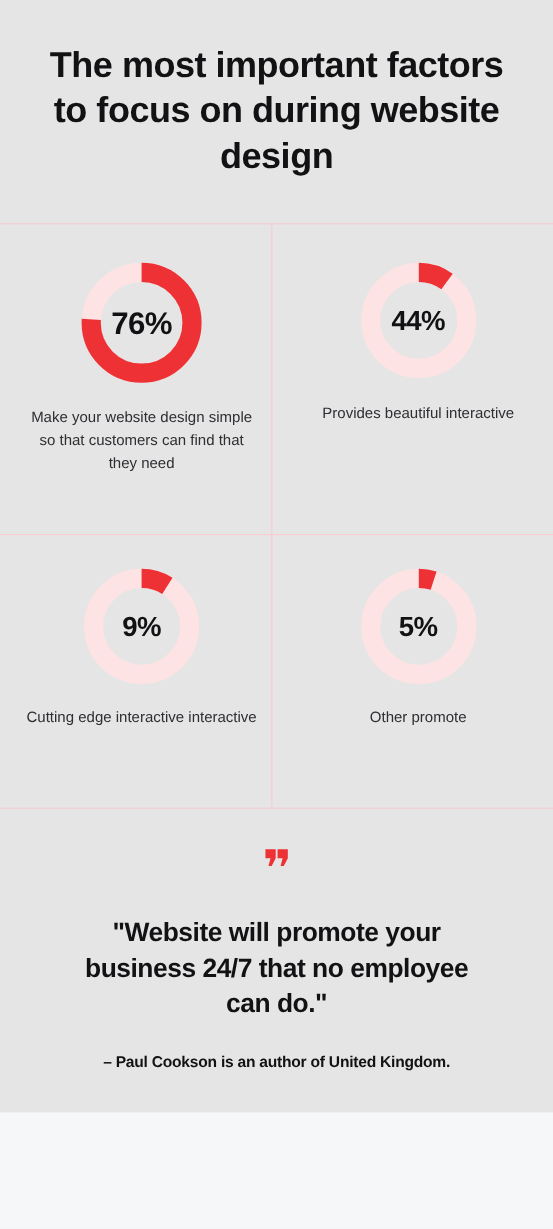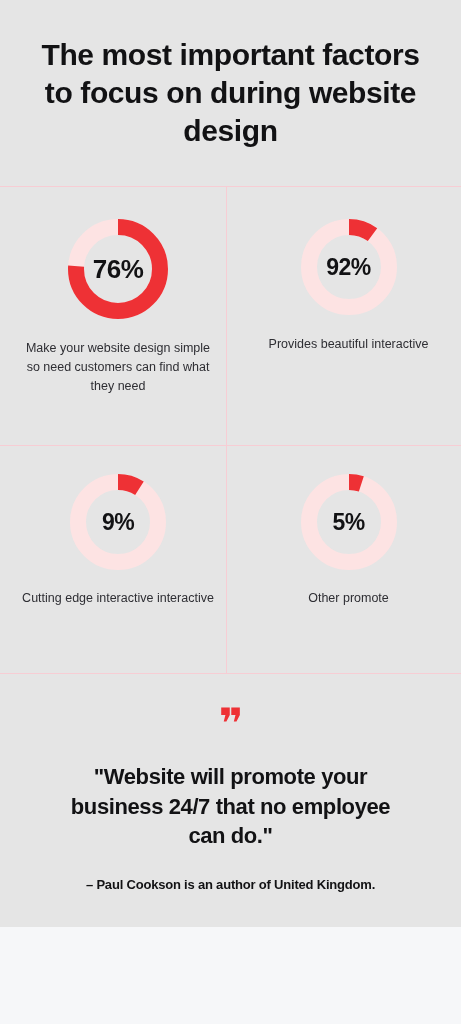--- a/index.html
+++ b/index.html
@@ -128,30 +128,30 @@
   <div class="grid">
 
     <div class="cell">
       <div class="donut">
         <svg width="114" height="114" viewBox="0 0 114 114" aria-hidden="true">
           <circle cx="57" cy="57" r="42" fill="none" stroke="#fde3e3" stroke-width="16"></circle>
           <circle cx="57" cy="57" r="42" fill="none" stroke="#ee3135" stroke-width="16" stroke-dasharray="200.56 63.33" stroke-dashoffset="0"></circle>
         </svg>
         <span class="val">76%</span>
       </div>
-      <div class="caption">Make your website design simple so need customers can find what they need</div>
+      <div class="caption">Make your website design simple so that customers can find that they need</div>
     </div>
 
     <div class="cell">
       <div class="donut sm">
         <svg width="110" height="110" viewBox="0 0 110 110" aria-hidden="true">
           <circle cx="55" cy="55" r="40" fill="none" stroke="#fde3e3" stroke-width="16"></circle>
           <circle cx="55" cy="55" r="40" fill="none" stroke="#ee3135" stroke-width="16" stroke-dasharray="25.13 226.19" stroke-dashoffset="0"></circle>
         </svg>
-        <span class="val">92%</span>
+        <span class="val">44%</span>
       </div>
       <div class="caption">Provides beautiful interactive</div>
     </div>
 
     <div class="cell r2">
       <div class="donut sm">
         <svg width="110" height="110" viewBox="0 0 110 110" aria-hidden="true">
           <circle cx="55" cy="55" r="40" fill="none" stroke="#fde3e3" stroke-width="16"></circle>
           <circle cx="55" cy="55" r="40" fill="none" stroke="#ee3135" stroke-width="16" stroke-dasharray="22.62 228.71" stroke-dashoffset="0"></circle>
         </svg>

